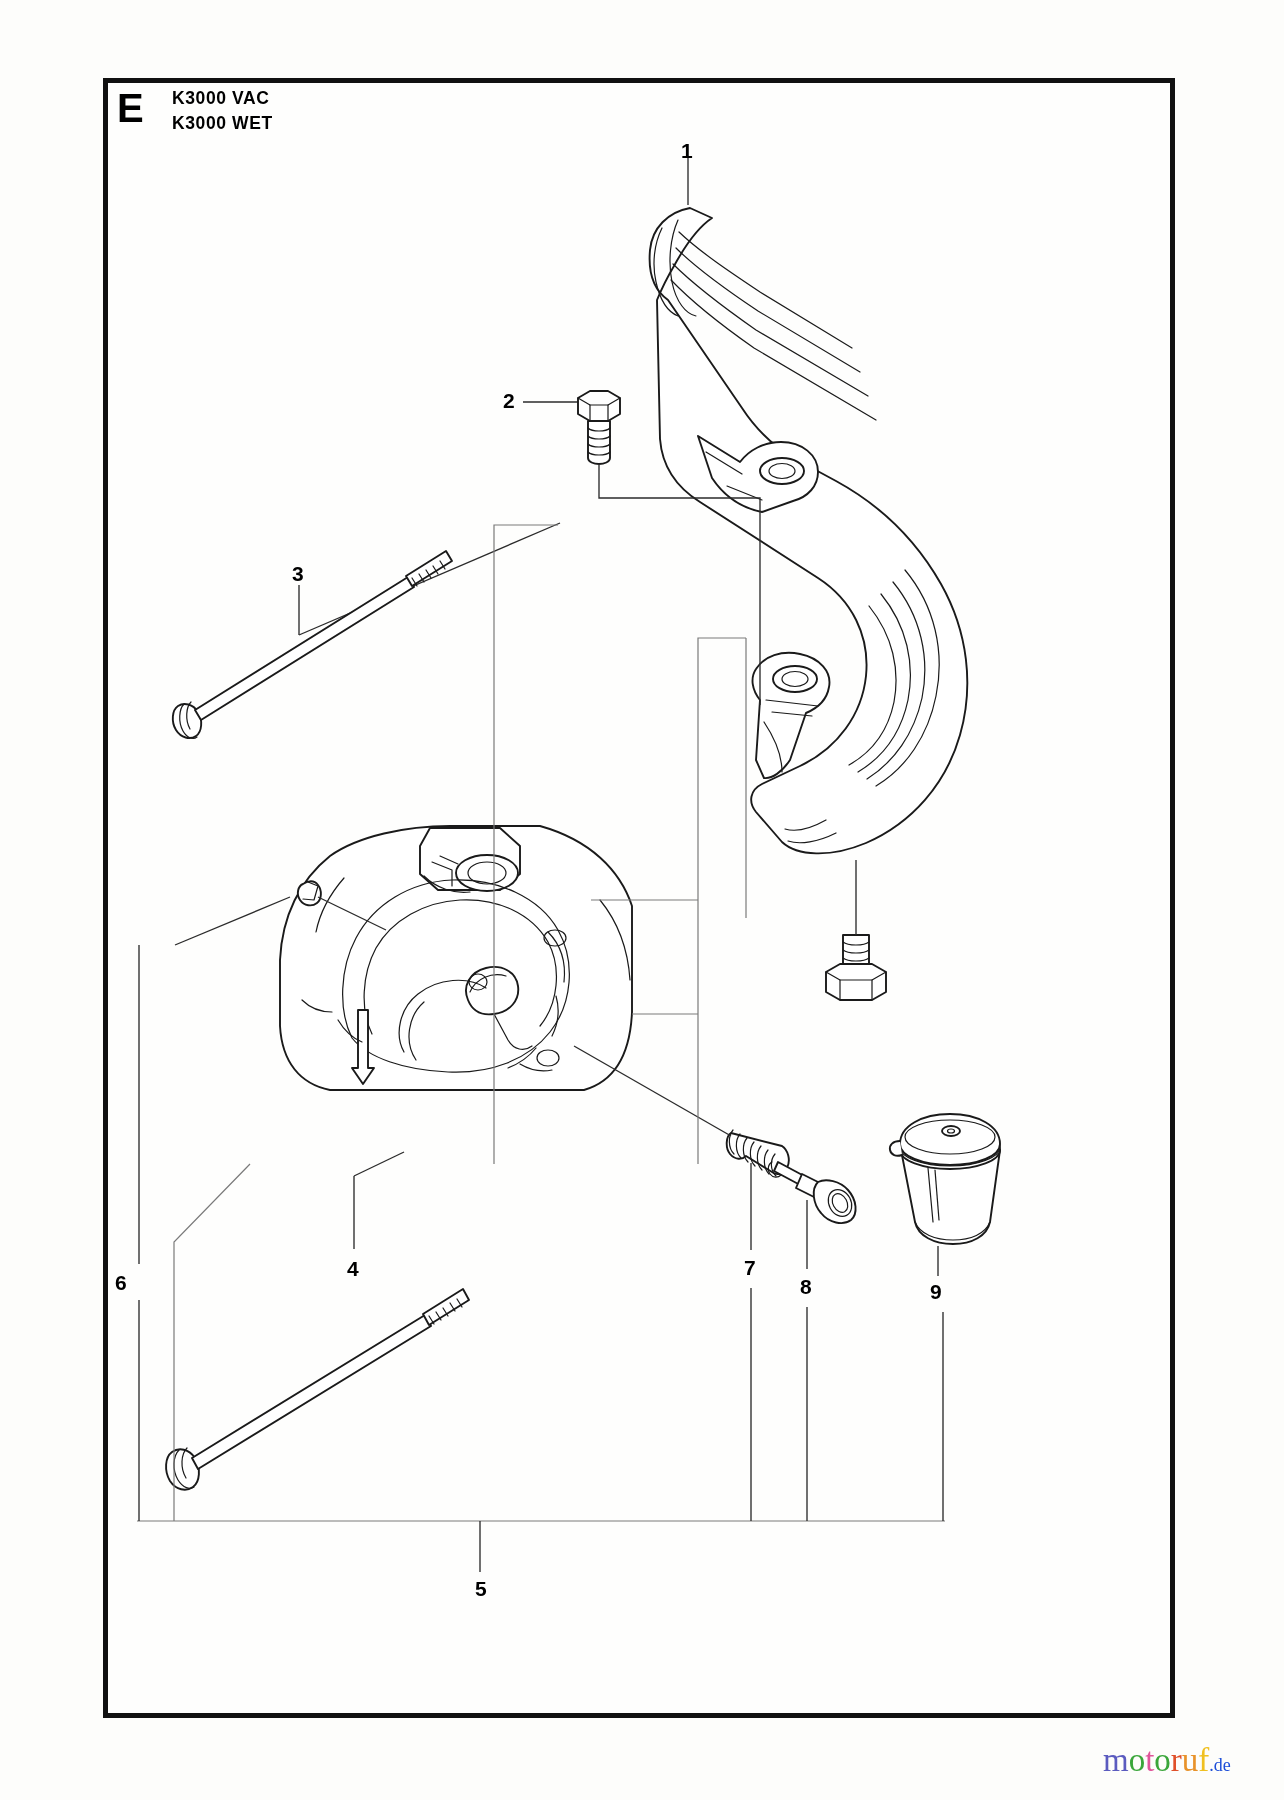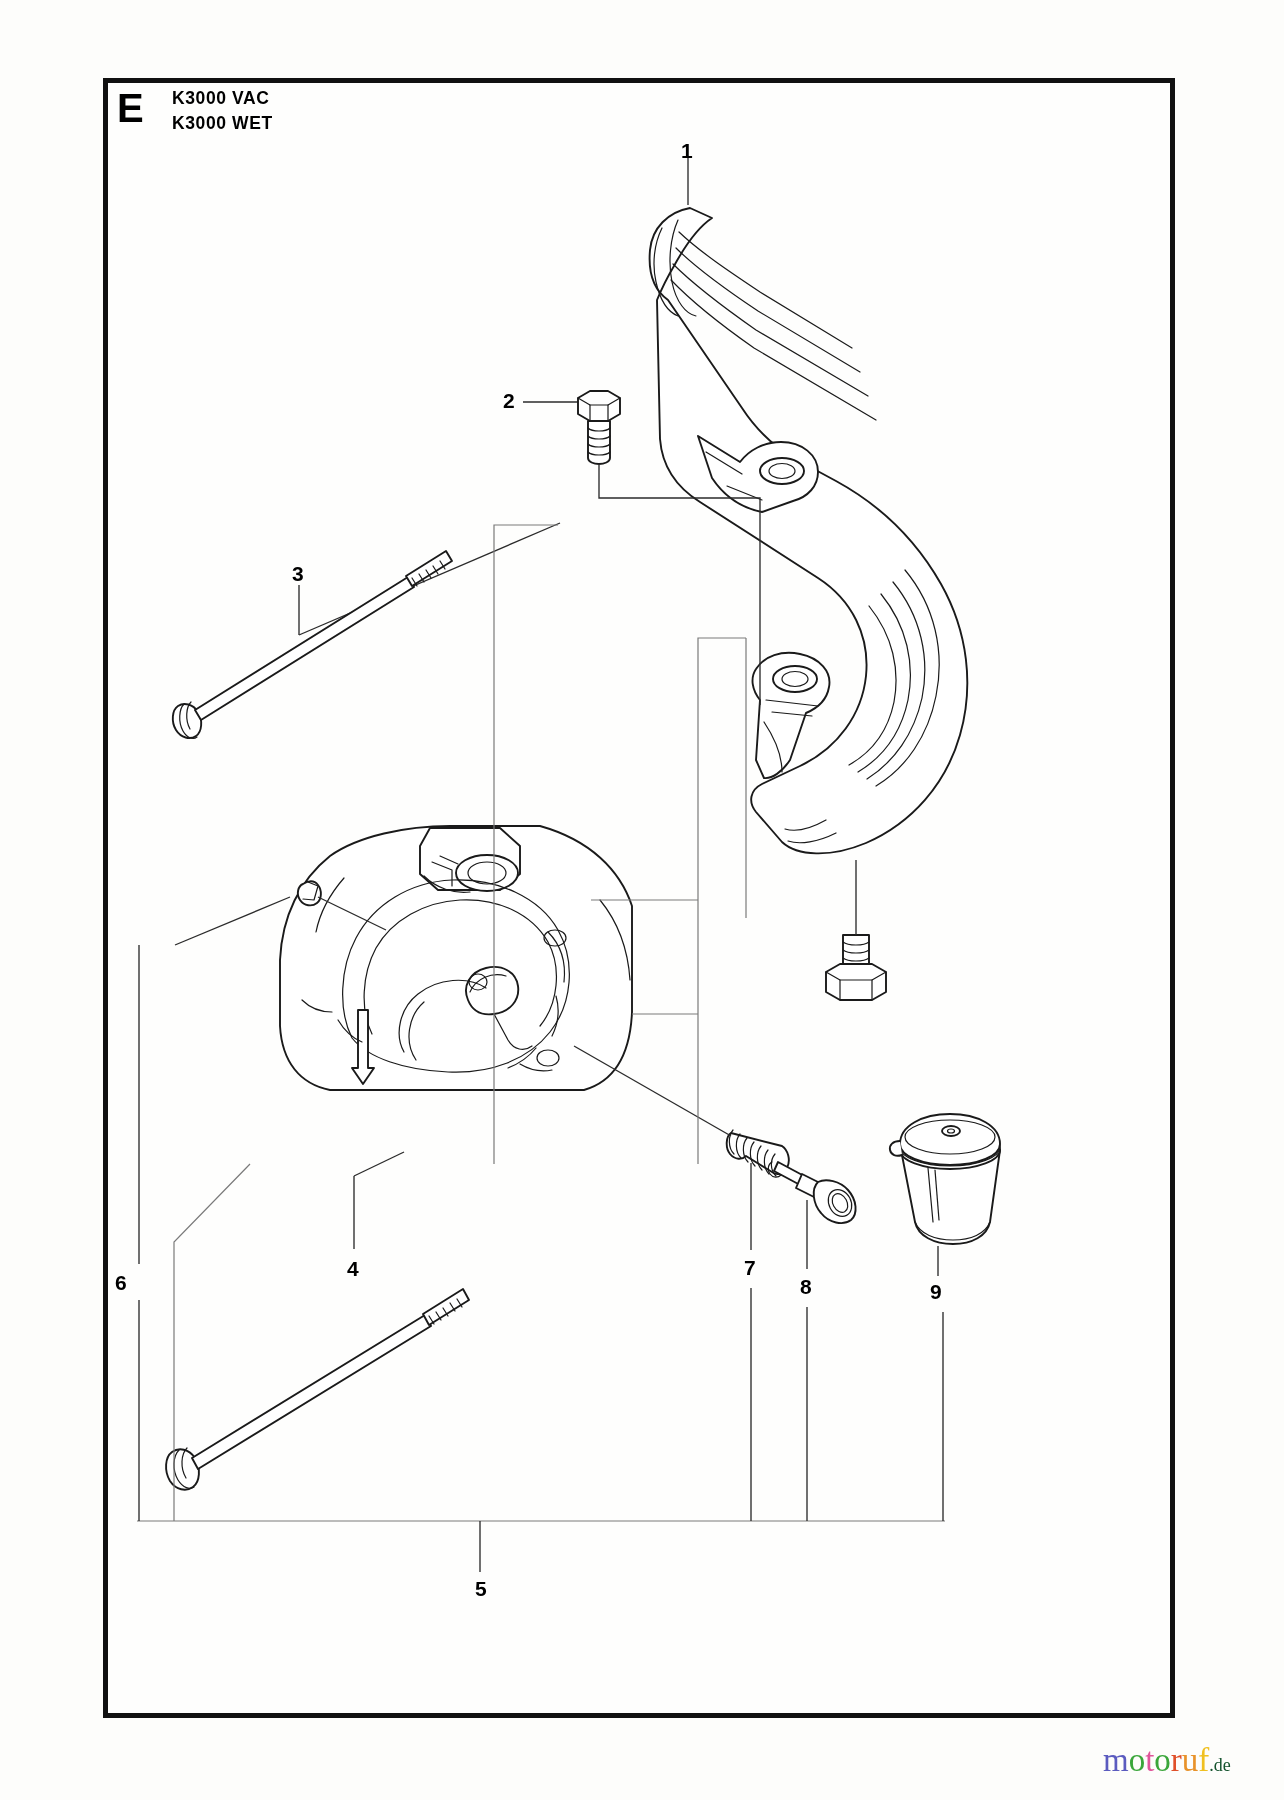--- a/index.html
+++ b/index.html
@@ -75,21 +75,21 @@
     left: 1103px;
     top: 1744px;
     font-family: "Liberation Serif", serif;
     font-size: 33px;
     line-height: 1;
     white-space: nowrap;
   }
   .watermark span { font-weight: 400; }
   .wm-dot {
     font-size: 18px;
-    color: #14532d;
+    color: #1d4ed8;
   }
 </style>
 </head>
 <body>
 
 <div id="page">
 
   <div class="frame"></div>
 
   <div class="section-letter">E</div>

